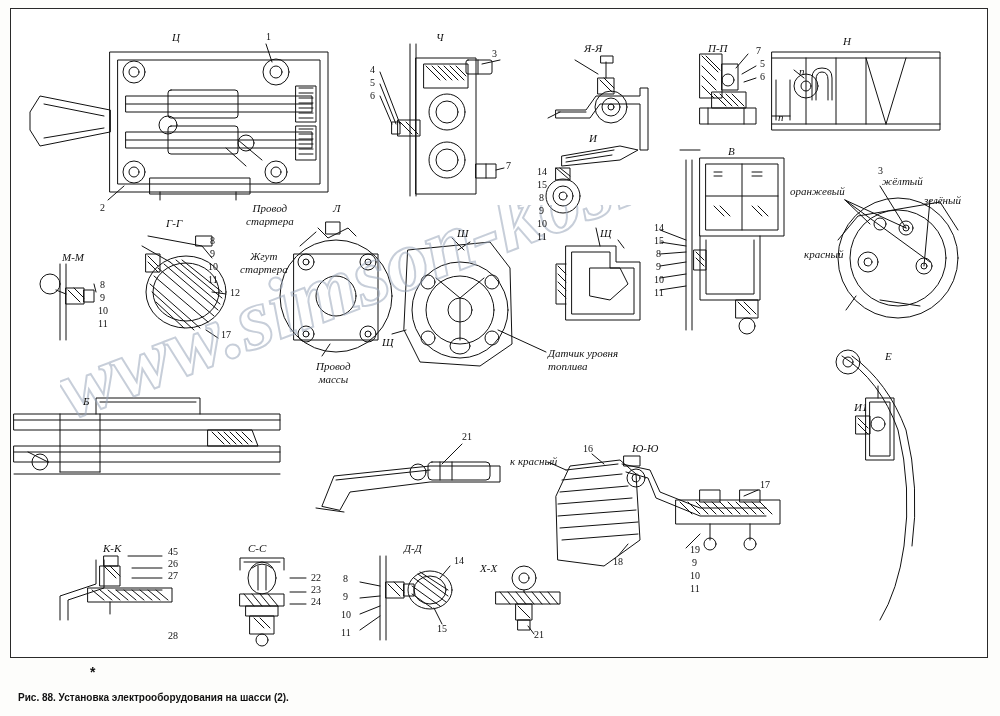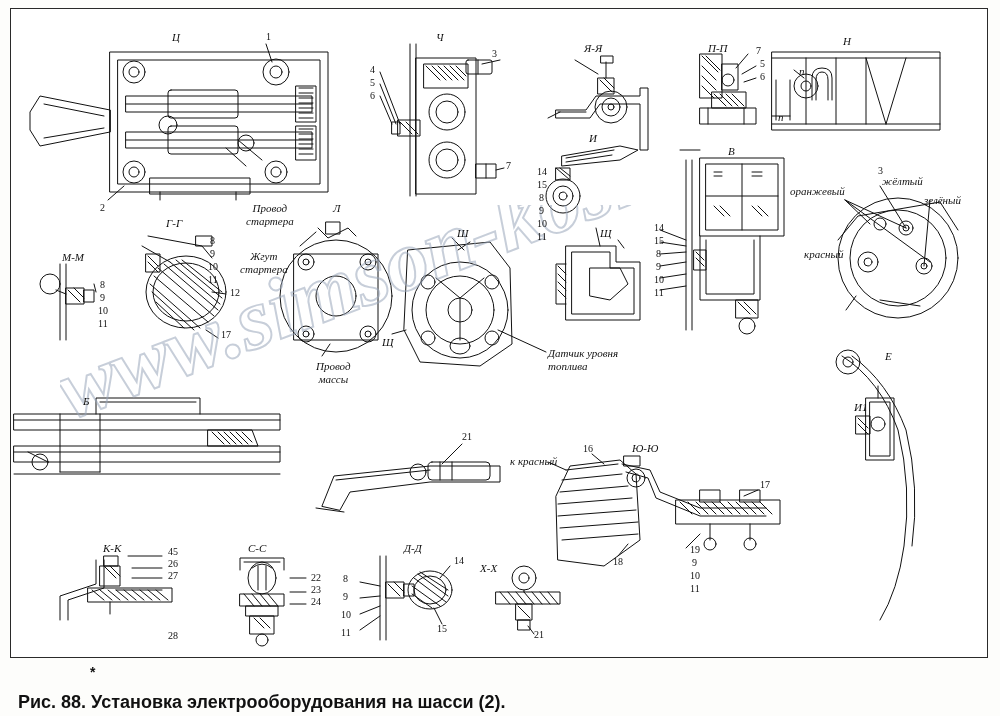--- a/index.html
+++ b/index.html
@@ -43,21 +43,21 @@
     color:#111;
     white-space:nowrap;
   }
   .footnote{
     left:88px;top:668px;
     font-size:11.5px;
     font-weight:600;
   }
   .figcap{
     left:18px;top:692px;
-    font-size:18px;
+    font-size:10px;
     font-weight:700;
   }
   .star{
     position:absolute;left:90px;top:664px;font-size:14px;font-weight:700;color:#111;
   }
   svg.draw{position:absolute;left:0;top:0;width:1000px;height:716px;pointer-events:none;}
   .wm{
     position:absolute;left:60px;top:205px;
     width:880px;height:300px;
     pointer-events:none;

